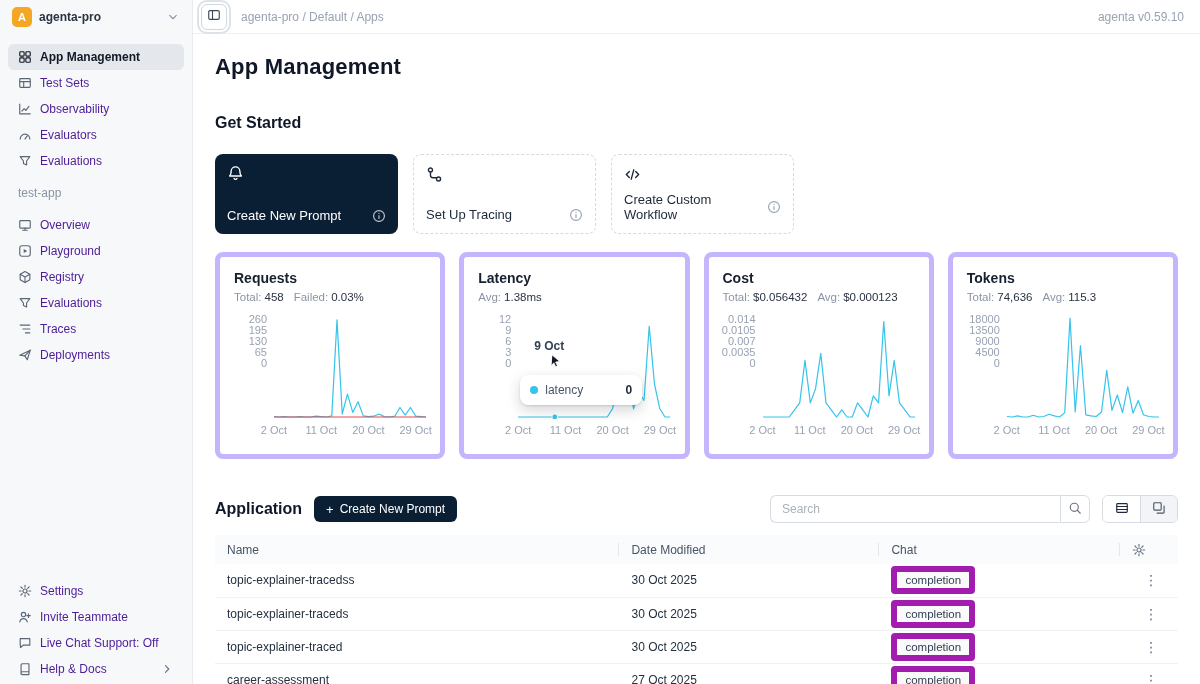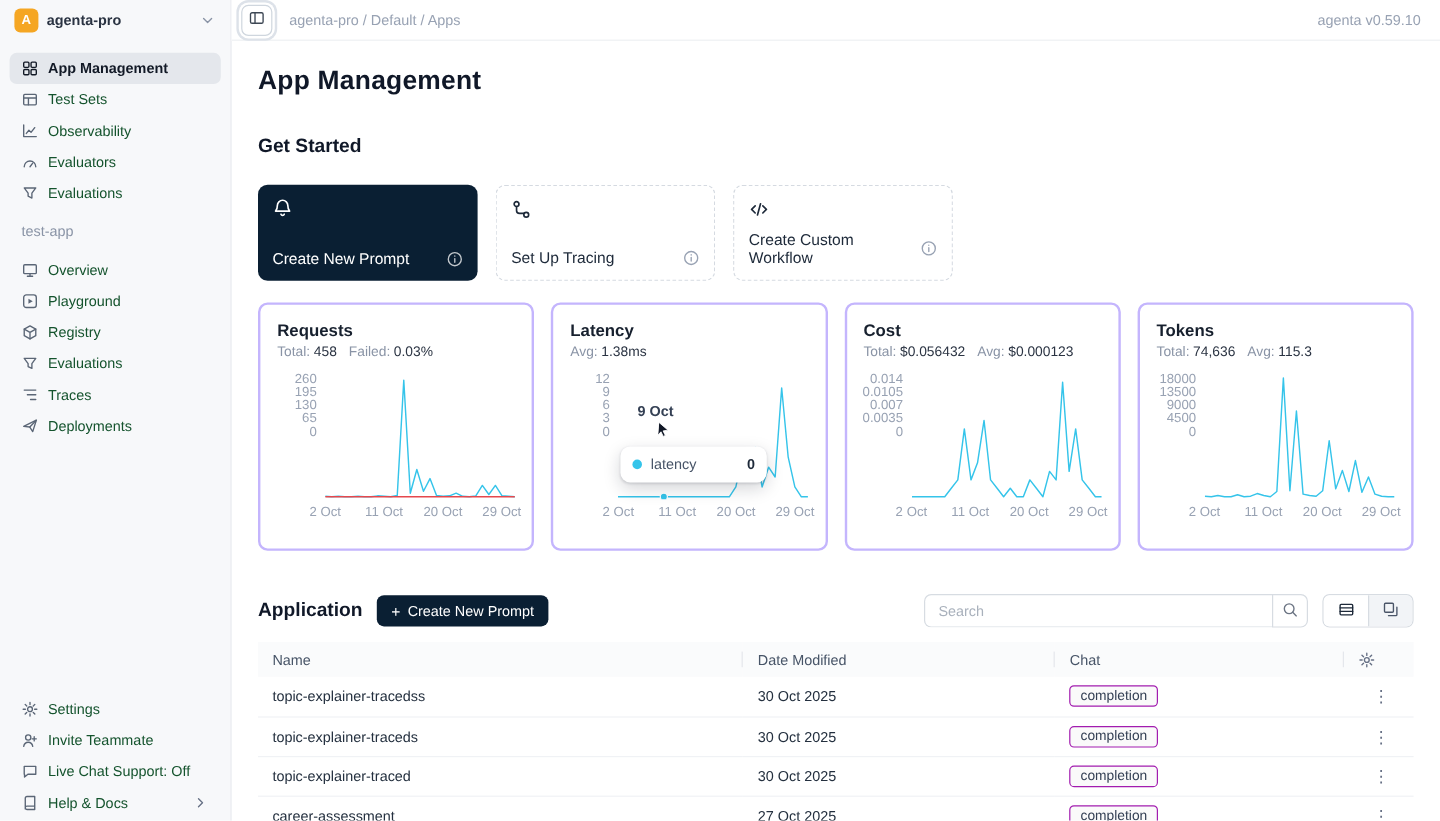--- a/index.html
+++ b/index.html
@@ -8,21 +8,21 @@
   .app{display:flex;height:100%}
 
   
   .sidebar{width:193px;flex:0 0 193px;background:#f7f8fa;border-right:1px solid #e9ebf0;display:flex;flex-direction:column}
   .ws{height:34px;display:flex;align-items:center;gap:7px;padding:0 12px;cursor:pointer;flex:0 0 34px}
   .avatar{width:20px;height:20px;border-radius:5px;background:var(--avatar-bg,#f5a623);color:#fff;font-size:11px;font-weight:700;display:grid;place-items:center}
   .ws-name{font-weight:600;color:#2a3342}
   .ws-caret{margin-left:auto;color:#8a94a6;display:flex}
   nav.side{padding:10px 8px 0}
   #side-app{padding-top:6px}
-  .side-item{height:26px;display:flex;align-items:center;gap:8px;padding:0 10px;border-radius:6px;color:#14532d;cursor:pointer}
+  .side-item{height:26px;display:flex;align-items:center;gap:8px;padding:0 10px;border-radius:6px;color:#4c1d95;cursor:pointer}
   .side-item.active{background:#e4e7ec;color:#121926;font-weight:600}
   .si-icon{display:flex;color:#5b6676}
   .side-item.active .si-icon{color:#121926}
   .si-trail{margin-left:auto;display:flex;color:#667085}
   .side-section{padding:12px 18px 6px;color:#8a94a6}
   #side-footer{margin-top:auto;padding:0 8px 2px}
 
   
   .main-col{flex:1;display:flex;flex-direction:column;min-width:0}
   .topbar{height:34px;flex:0 0 34px;display:flex;align-items:center;gap:14px;padding:0 16px 0 4px;border-bottom:1px solid #eef0f3;background:#fff}
@@ -41,21 +41,21 @@
   .gs-card.light{background:#fff;border:1px dashed #d5dae1;color:#1d2939}
   .gs-icon{display:flex}
   .gs-icon svg{width:17px;height:17px}
   .gs-foot{display:flex;align-items:center;justify-content:space-between;font-size:13px;font-weight:400}
   .info-ic{display:flex;color:#98a2b3}
   .info-ic svg{width:14px;height:14px}
   .gs-card.dark .info-ic{color:rgba(255,255,255,.75)}
 
   
   .charts{display:flex;gap:14px;margin-top:18px}
-  .chart-card{width:232px;height:207px;background:#fff;border:2px solid #c4b5fd;border-radius:8px;padding:13px 14px;position:relative}
+  .chart-card{width:232px;height:207px;background:#fff;border:5px solid #c4b5fd;border-radius:8px;padding:13px 14px;position:relative}
   .cc-title{font-size:14px;font-weight:700;color:#17202e}
   .cc-stats{display:flex;gap:10px;margin-top:5px;font-size:11.5px;color:#8a94a6;white-space:nowrap}
   .cc-stats b{color:#2a3342;font-weight:400;margin-left:3px}
   .cc-plotrow{display:flex;margin-top:11px}
   .yticks{width:40px;display:flex;flex-direction:column;align-items:flex-end;padding-right:7px;height:105px;font-size:11px;color:#98a2b3;line-height:1}
   .plotcol{flex:1;min-width:0}
   svg.plot{display:block;width:100%;height:105px}
   .xticks{position:relative;height:14px;margin-top:5px;font-size:11px;color:#98a2b3}
   .xticks span{position:absolute;transform:translateX(-50%);top:0;white-space:nowrap}
   .hover-date{position:absolute;left:70px;top:82px;font-size:12px;font-weight:700;color:#344054}
@@ -79,21 +79,21 @@
   .seg button + button{border-left:1px solid #d7dce2}
   .seg button.active{background:#fff;color:#1d2939}
 
   table.apps{width:100%;border-collapse:collapse;margin-top:12px;font-size:12px;table-layout:fixed}
   table.apps th{height:29px;background:#fafbfc;text-align:left;font-weight:400;color:#475467;padding:0 12px;position:relative}
   table.apps th:not(:last-child)::after{content:"";position:absolute;right:0;top:8px;height:13px;width:1px;background:#e4e7ec}
   table.apps td{height:33px;border-bottom:1px solid #f0f2f5;padding:0 12px;color:#24303f}
   .col-name{width:42%}.col-date{width:27%}.col-type{width:25%}.col-act{width:6%}
   .th-act,.td-act{text-align:right;padding-right:14px !important}
   .th-act span{display:inline-flex;color:#667085;vertical-align:middle}
-  .badge{display:inline-block;border:1px solid #a21caf;background:#fafafa;border-radius:4px;padding:2px 8px;font-size:11.5px;color:#344054}
+  .badge{display:inline-block;border:6px solid #a21caf;background:#fafafa;border-radius:4px;padding:2px 8px;font-size:11.5px;color:#344054}
   .more{border:none;background:none;font-size:14px;color:#667085;cursor:pointer;padding:2px 6px;font-family:inherit}
 </style>
 </head>
 <body>
 
 <div class="app">
 
   <aside class="sidebar">
     <div class="ws">
       <span class="avatar">A</span>

